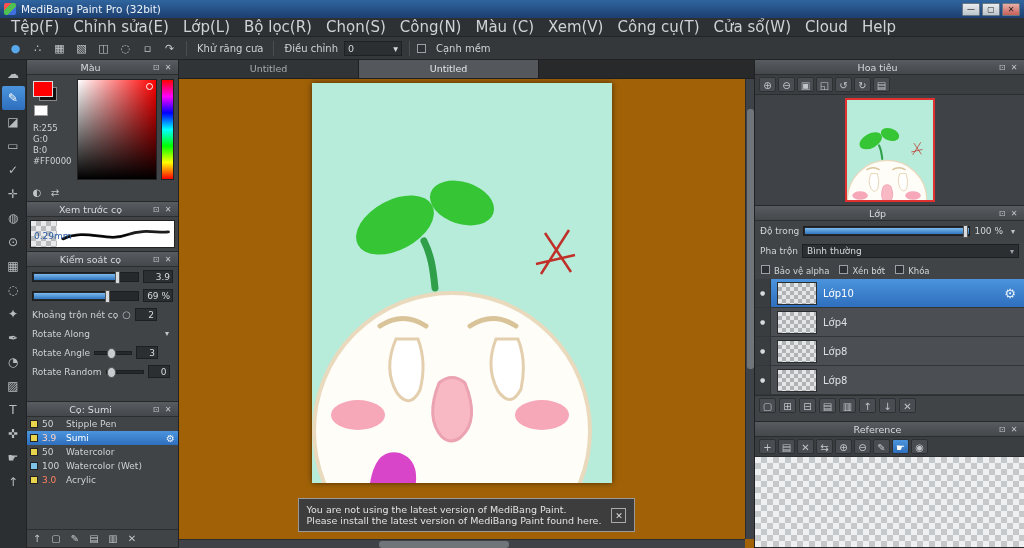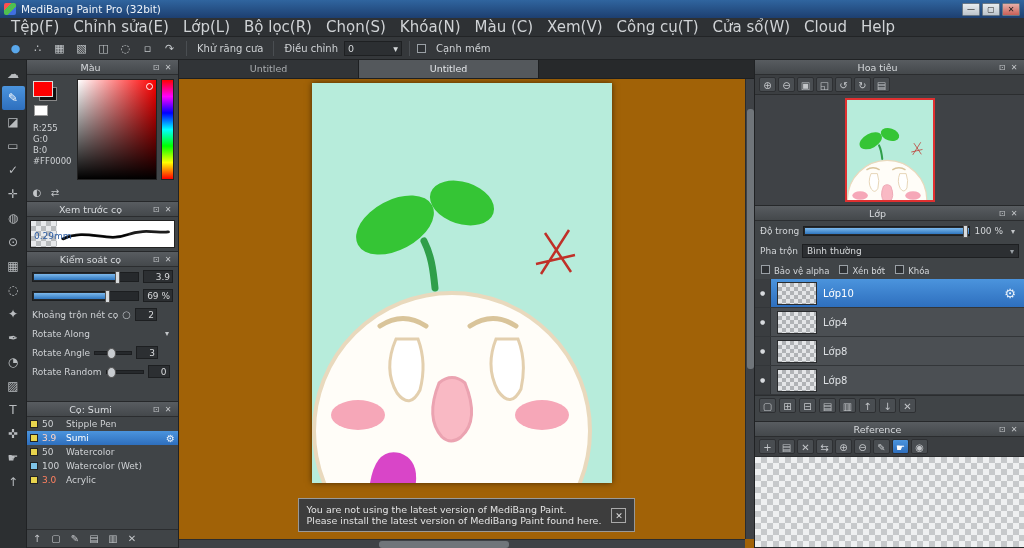--- a/index.html
+++ b/index.html
@@ -155,21 +155,21 @@
     <div class="winbtn">▢</div>
     <div class="winbtn close">✕</div>
   </div>
 
   <div class="menubar">
     <span class="menu-item">Tệp(F)</span>
     <span class="menu-item">Chỉnh sửa(E)</span>
     <span class="menu-item">Lớp(L)</span>
     <span class="menu-item">Bộ lọc(R)</span>
     <span class="menu-item">Chọn(S)</span>
-    <span class="menu-item">Khóa(N)</span>
+    <span class="menu-item">Công(N)</span>
     <span class="menu-item">Màu (C)</span>
     <span class="menu-item">Xem(V)</span>
     <span class="menu-item">Công cụ(T)</span>
     <span class="menu-item">Cửa sổ(W)</span>
     <span class="menu-item">Cloud</span>
     <span class="menu-item">Help</span>
   </div>
 
   <div class="toolbar">
     <span class="tb-icon active">●</span>

